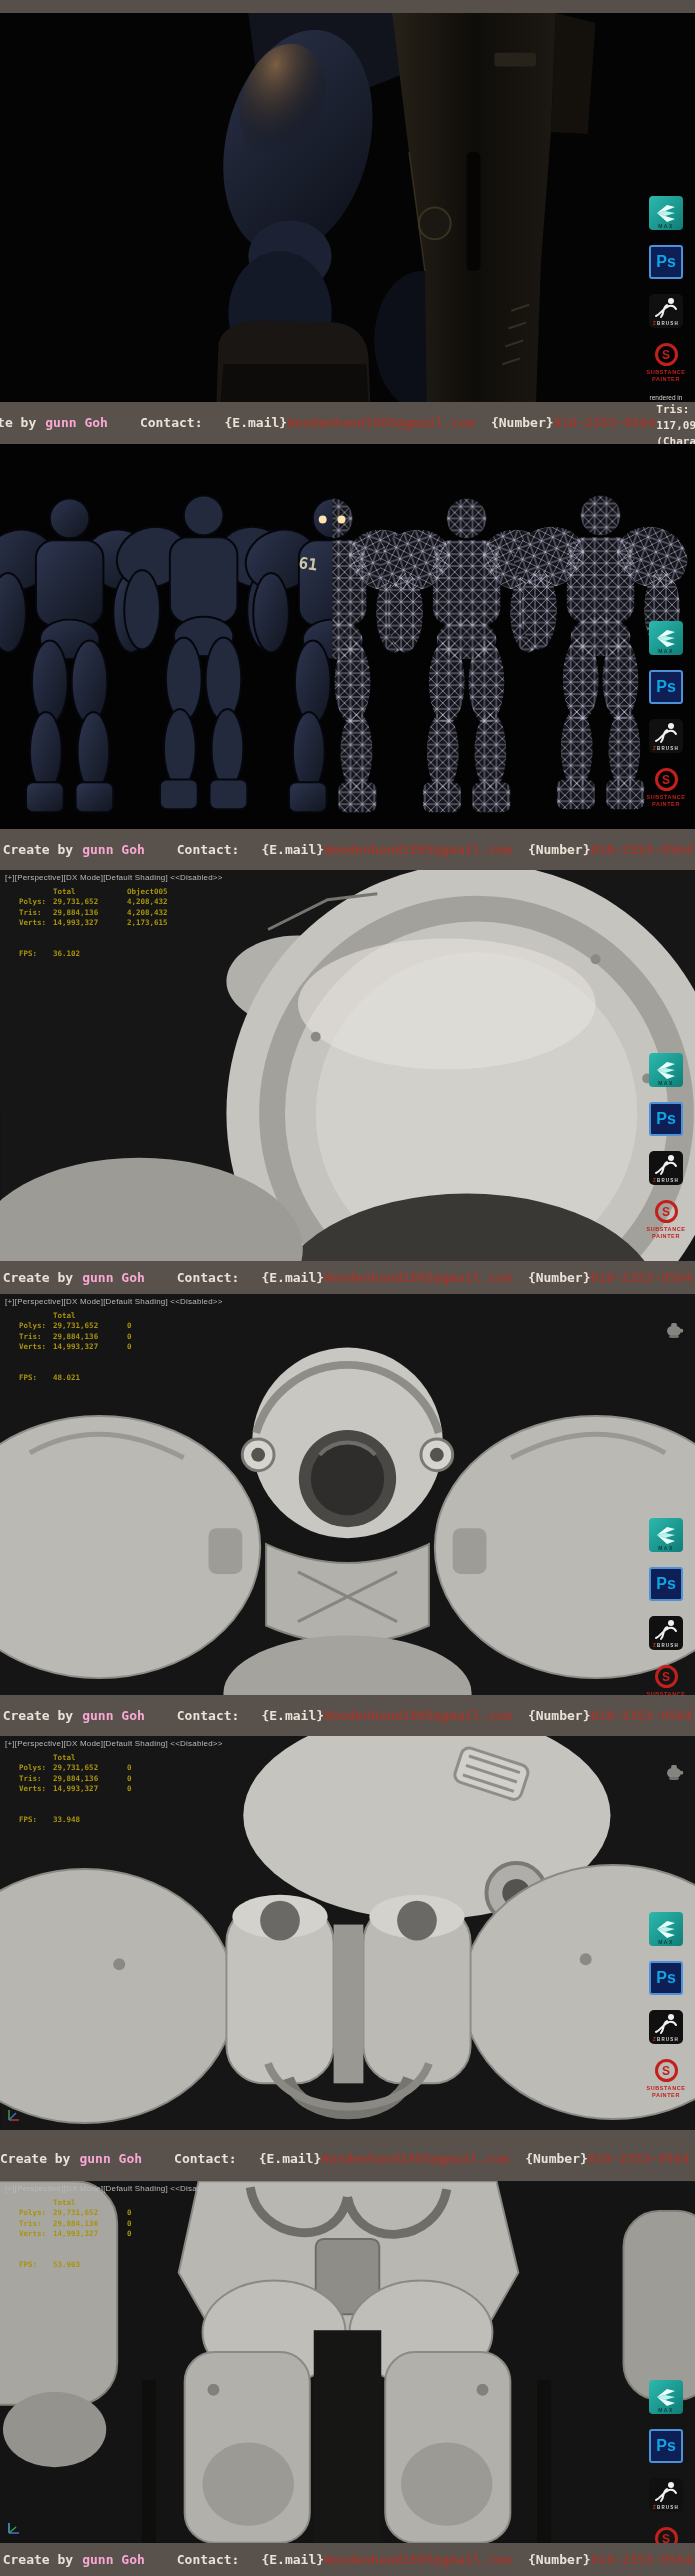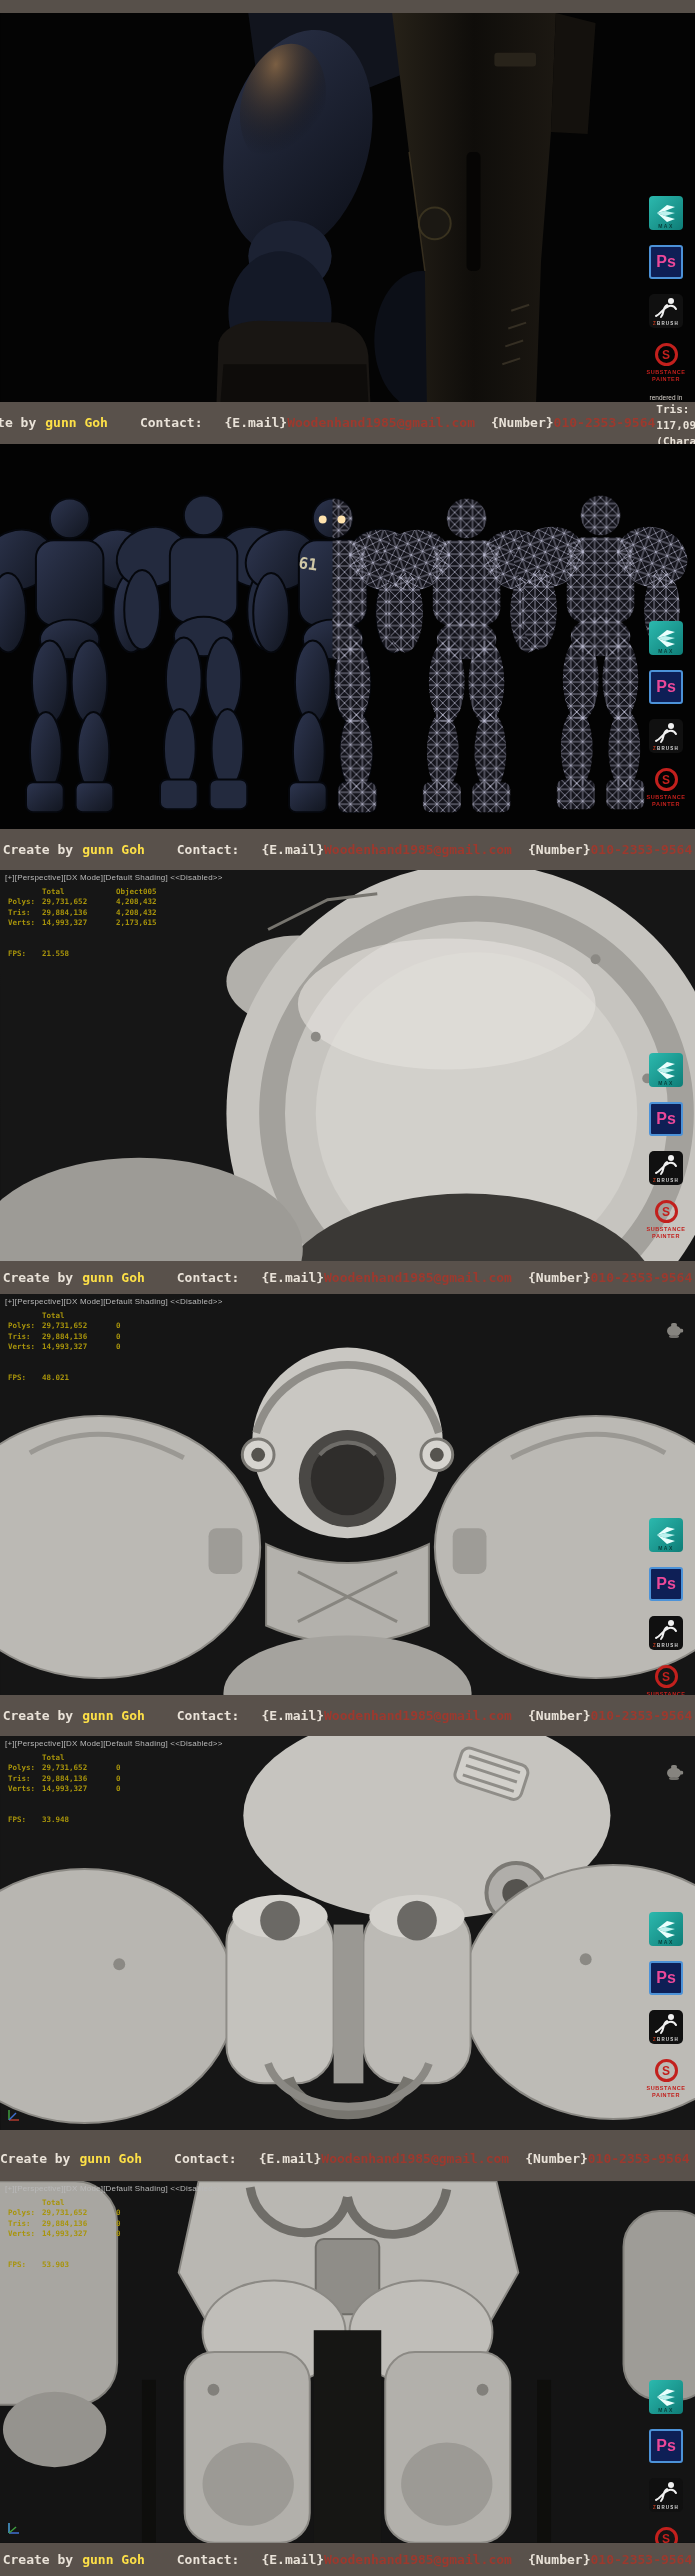--- a/index.html
+++ b/index.html
@@ -22,54 +22,54 @@
   
   .banner{background:#59514b;display:flex;flex-direction:row;justify-content:center;
           font-weight:bold;font-size:13px;color:#e9e2d8;line-height:16px}
   .b1{height:42px;gap:1px}
   .b2{height:41px}
   .b3{height:33px}
   .b4{height:41px}
   .b5{height:51px;justify-content:flex-start;padding-top:7px}
   .b6{height:33px}
   .banner-line{display:flex;justify-content:center;align-items:center;white-space:pre}
-  .author{color:#fde047;margin-left:9px}
+  .author{color:#f9a8d4;margin-left:9px}
   .contact-label{margin-left:32px}
   .tag{margin-left:22px}
   .redtxt{color:#9c392e}
   .num-tag{margin-left:16px}
   .tris-line{display:flex;justify-content:center;font-size:11px}
 
   
   .icon-col{position:absolute;right:7px;width:44px;display:flex;flex-direction:column;
             align-items:center;gap:15px;z-index:6}
   .sw{width:34px;height:34px;border-radius:4px;display:flex;align-items:center;justify-content:center;position:relative;flex-shrink:0}
   .sw.max{background:linear-gradient(135deg,#2cb9ae,#0e7d77)}
   .sw.max svg{display:block}
   .max-label{position:absolute;bottom:1px;left:0;right:0;text-align:center;
              font:bold 5px "Liberation Sans",sans-serif;color:#073f3b;letter-spacing:1.5px}
-  .sw.ps{background:#0e1f56;border:2px solid #4c92d8;color:#ec4899;
+  .sw.ps{background:#0e1f56;border:2px solid #4c92d8;color:#0ea5e9;
          font:bold 16px "Liberation Sans",sans-serif;border-radius:3px}
   .sw.zb{background:#101010;flex-direction:column;justify-content:flex-end;border-radius:5px}
   .zb-fig{position:absolute;top:2px;left:4px}
   .zb-label{font:bold 4.5px "Liberation Sans",sans-serif;color:#d8d8d8;letter-spacing:1.2px;margin-bottom:2px}
   .zb-label .z{color:#c23a1d}
   .sw-sp{display:flex;flex-direction:column;align-items:center}
   .sp-ring{width:23px;height:23px;border:3px solid #c2201d;border-radius:50%;color:#c2201d;
            display:flex;align-items:center;justify-content:center;
            font:bold 12px "Liberation Sans",sans-serif}
   .sp-text{font:bold 5.5px "Liberation Sans",sans-serif;color:#c2201d;letter-spacing:0.6px;
            line-height:7px;margin-top:3px;text-align:center}
   .marmoset{display:flex;flex-direction:column;align-items:center;margin-top:-4px}
   .rendered-in{font:6.5px "Liberation Sans",sans-serif;color:#dcd7d0}
 
   
   .vp-header{position:absolute;top:3px;left:5px;z-index:5;
              font:8px "Liberation Sans",sans-serif;color:#b9b9b9;letter-spacing:0.2px}
-  .vp-stats{position:absolute;top:17px;left:8px;z-index:5;
+  .vp-stats{position:absolute;top:17px;left:19px;z-index:5;
             font:bold 7.5px "DejaVu Sans Mono",monospace;color:#a8940b;line-height:10.4px}
   .vs-row{display:flex}
   .vs-l{width:34px}
   .vs-v{width:74px}
   .fps-row{margin-top:20px}
   .vp-widget{position:absolute;top:26px;right:9px;z-index:5;opacity:.85}
   .axis-gizmo{position:absolute;left:5px;bottom:6px;z-index:5}
 </style>
 </head>
 <body>
@@ -286,21 +286,21 @@
         <span class="vs-v">29,884,136</span>
         <span>4,208,432</span>
       </div>
       <div class="vs-row">
         <span class="vs-l">Verts:</span>
         <span class="vs-v">14,993,327</span>
         <span>2,173,615</span>
       </div>
       <div class="vs-row fps-row">
         <span class="vs-l">FPS:</span>
-        <span class="vs-v">21.558</span>
+        <span class="vs-v">36.102</span>
       </div>
     </div>
     <div class="icon-col" style="top:183px">
       <div class="sw max">
         <svg width="22" height="20" viewBox="0 0 22 20">
           <path d="M2 10 L12 2 L20 4 L10 8 Z" fill="#eafffd"></path>
           <path d="M2 10 L10 8 L20 10 L10 13 Z" fill="#bdf2ee"></path>
           <path d="M2 10 L10 13 L20 16 L12 19 Z" fill="#eafffd"></path>
         </svg>
         <span class="max-label">MAX</span>

